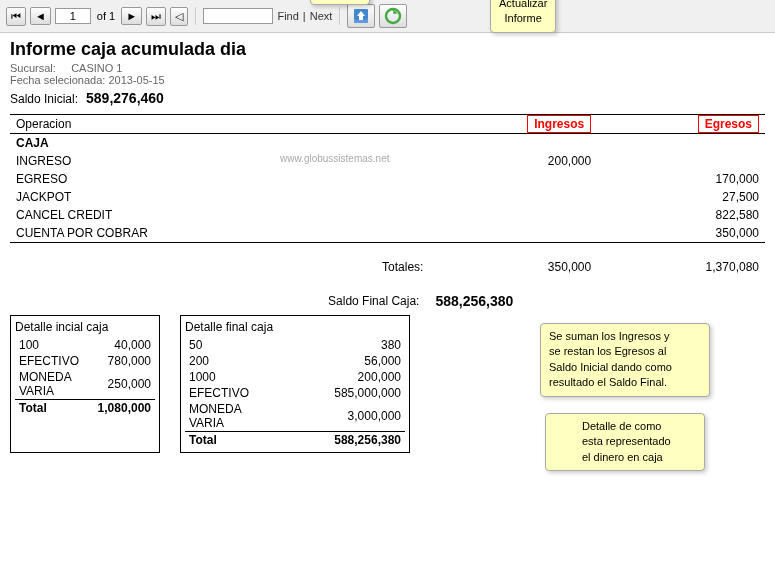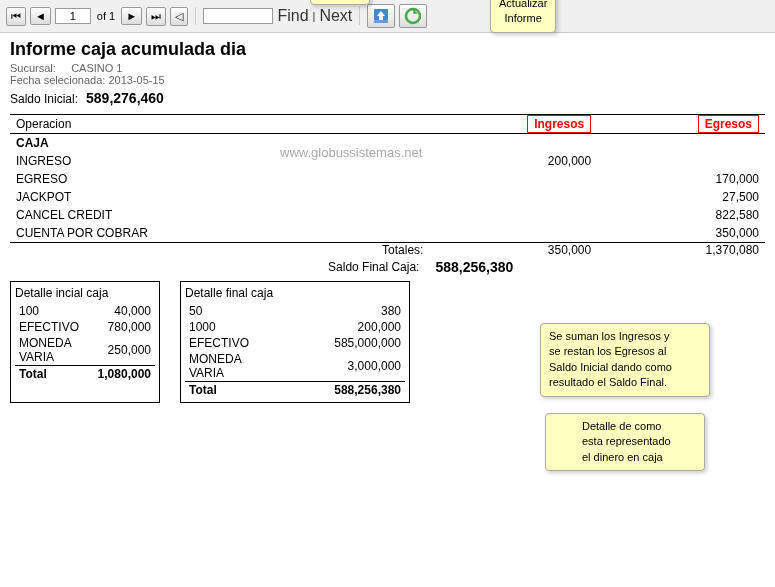--- a/index.html
+++ b/index.html
@@ -4,53 +4,53 @@
   <style>
     * { box-sizing: border-box; margin: 0; padding: 0; }
     body { font-family: Arial, sans-serif; font-size: 12px; background: #fff; width: 775px; min-height: 587px; overflow: hidden; }
 
     
     #toolbar { display: flex; align-items: center; padding: 4px 6px; border-bottom: 1px solid #ccc; background: #f0f0f0; gap: 4px; position: relative; }
     .nav-input { width: 36px; text-align: center; border: 1px solid #999; padding: 1px 2px; font-size: 11px; }
     .of-label { font-size: 11px; margin: 0 2px; }
     .separator { width: 1px; height: 18px; background: #ccc; margin: 0 3px; }
     .find-input { width: 70px; border: 1px solid #999; padding: 1px 3px; font-size: 11px; }
-    .find-label { font-size: 16px; color: #333; }
+    .find-label { font-size: 11px; color: #333; }
     .nav-icon-btn { border: 1px solid #999; background: linear-gradient(to bottom, #fff, #ddd); padding: 2px 4px; cursor: pointer; font-size: 11px; border-radius: 2px; display: flex; align-items: center; }
 
     
     .tooltip-box { position: absolute; background: #ffffc0; border: 1px solid #aaa; border-radius: 4px; padding: 5px 8px; font-size: 11px; line-height: 1.4; text-align: center; z-index: 10; box-shadow: 2px 2px 4px rgba(0,0,0,0.2); }
     .tooltip-exportar { top: -38px; left: 310px; }
     .tooltip-actualizar { top: -10px; left: 490px; }
     .tooltip-saldo-final { top: 290px; left: 540px; width: 170px; text-align: left; }
     .tooltip-detalle { top: 380px; left: 545px; width: 160px; text-align: left; }
 
     
     #content { padding: 6px 10px; }
     .report-title { font-size: 18px; font-weight: bold; margin-bottom: 2px; }
     .report-subtitle { font-size: 11px; color: #666; }
-    .watermark { position: absolute; font-size: 13px; color: #aaa; left: 280px; top: 112px; }
+    .watermark { position: absolute; font-size: 10px; color: #aaa; left: 280px; top: 120px; }
 
     
     .header-row { display: flex; align-items: baseline; margin-top: 4px; margin-bottom: 8px; }
     .saldo-inicial-label { font-size: 12px; margin-right: 8px; }
     .saldo-inicial-value { font-size: 14px; font-weight: bold; }
 
     
     .main-table { width: 100%; border-collapse: collapse; margin-top: 4px; }
     .main-table th, .main-table td { padding: 2px 6px; font-size: 12px; }
     .main-table thead tr th { border-top: 1px solid #000; border-bottom: 1px solid #000; }
     .main-table .col-op { width: 300px; }
     .main-table .col-ing { width: 120px; text-align: right; }
     .main-table .col-egr { width: 120px; text-align: right; }
     .th-ingresos { border: 1px solid red; color: red; padding: 1px 6px; }
     .th-egresos { border: 1px solid red; color: red; padding: 1px 6px; }
     .section-header { font-weight: bold; padding-top: 4px; }
     .row-data td { vertical-align: top; }
-    .totals-row td { border-top: 1px solid #000; font-size: 12px; padding: 0 6px; }
+    .totals-row td { border-top: 1px solid #000; font-size: 12px; padding: 17px 6px; }
     .totals-label { text-align: right; }
     .saldo-final-row td { padding: 2px 6px; }
     .saldo-final-value { font-weight: bold; font-size: 14px; color: #000; }
 
     
     .detail-section { display: flex; gap: 20px; margin-top: 4px; }
     .detail-initial, .detail-final { border: 1px solid #000; padding: 4px; font-size: 12px; min-width: 150px; }
     .detail-final { min-width: 230px; }
     .detail-title { font-size: 12px; margin-bottom: 3px; }
     .detail-table { border-collapse: collapse; width: 100%; }
@@ -210,20 +210,24 @@
 
     <div class="detail-final">
       <div class="detail-title">Detalle final caja</div>
       <table class="detail-table">
         <tbody>
           <tr>
             <td>50</td>
             <td class="val">380</td>
           </tr>
           <tr>
+            <td>200</td>
+            <td class="val">56,000</td>
+          </tr>
+          <tr>
             <td>1000</td>
             <td class="val">200,000</td>
           </tr>
           <tr>
             <td>EFECTIVO</td>
             <td class="val">585,000,000</td>
           </tr>
           <tr>
             <td>MONEDA<br>VARIA</td>
             <td class="val">3,000,000</td>

